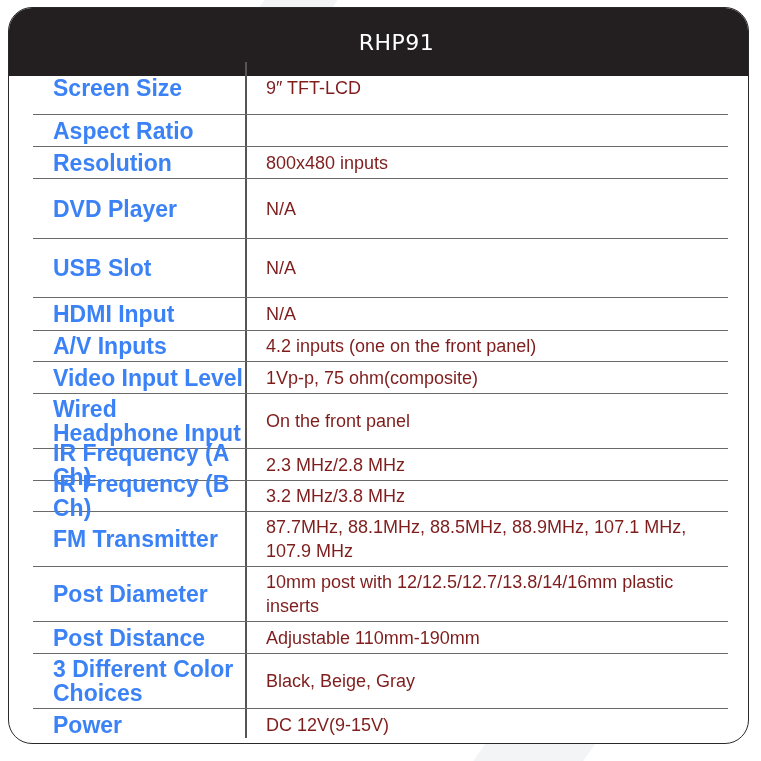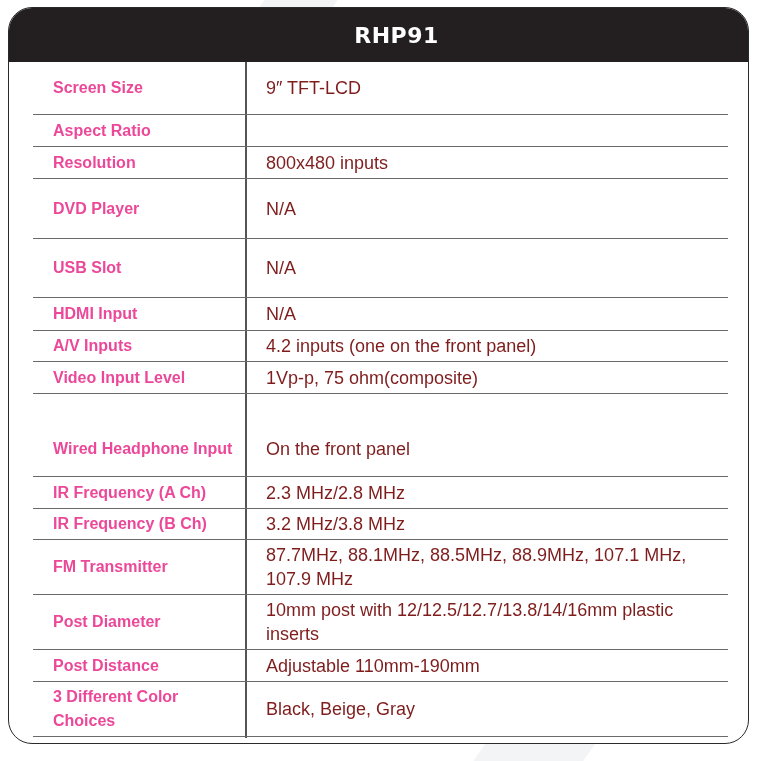--- a/index.html
+++ b/index.html
@@ -29,25 +29,25 @@
       border-radius: 24px;
       background: #ffffff;
       overflow: hidden;
       box-sizing: border-box;
     }
     .header {
       position: absolute;
       left: 0;
       top: 0;
       right: 0;
-      height: 54px;
+      height: 68px;
       background: #231f20;
       color: #ffffff;
       font-family: "DejaVu Sans", sans-serif;
-      font-weight: bold;
+      font-weight: normal;
       font-size: 22px;
       letter-spacing: 0.5px;
       display: flex;
       align-items: center;
       justify-content: center;
       padding-left: 36px;
     }
     .vdivider {
       position: absolute;
       left: 236px;
@@ -69,23 +69,23 @@
       box-sizing: border-box;
     }
     .row.lined {
       border-bottom: 1.5px solid #6a6a6a;
     }
     .label {
       width: 212px;
       padding-left: 20px;
       box-sizing: border-box;
       font-weight: bold;
-      font-size: 16px;
+      font-size: 23px;
       line-height: 24px;
-      color: #ec4899;
+      color: #3b82f6;
     }
     .value {
       flex: 1;
       padding-left: 21px;
       padding-right: 6px;
       box-sizing: border-box;
       font-size: 18px;
       line-height: 24px;
       color: #7f1d1d;
     }
@@ -128,21 +128,21 @@
       <div class="value">N/A</div>
     </div>
     <div class="row lined" style="height:31px;">
       <div class="label">A/V Inputs</div>
       <div class="value">4.2 inputs (one on the front panel)</div>
     </div>
     <div class="row lined" style="height:32px;">
       <div class="label">Video Input Level</div>
       <div class="value">1Vp-p, 75 ohm(composite)</div>
     </div>
-    <div class="row lined" style="height:55px;margin-top:28px;">
+    <div class="row lined" style="height:55px;">
       <div class="label">Wired Headphone Input</div>
       <div class="value">On the front panel</div>
     </div>
     <div class="row lined" style="height:32px;">
       <div class="label">IR Frequency (A Ch)</div>
       <div class="value">2.3 MHz/2.8 MHz</div>
     </div>
     <div class="row lined" style="height:31px;">
       <div class="label">IR Frequency (B Ch)</div>
       <div class="value">3.2 MHz/3.8 MHz</div>

